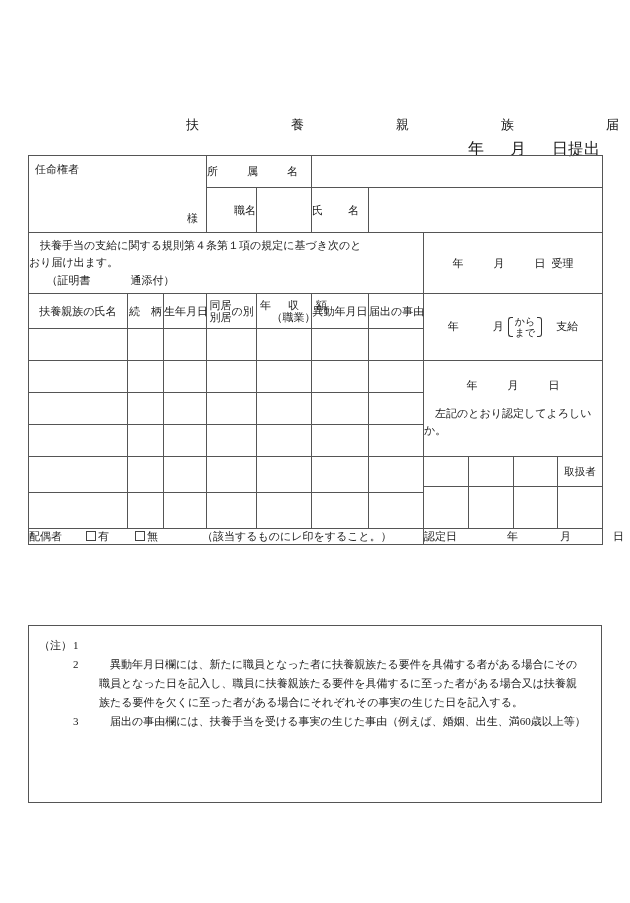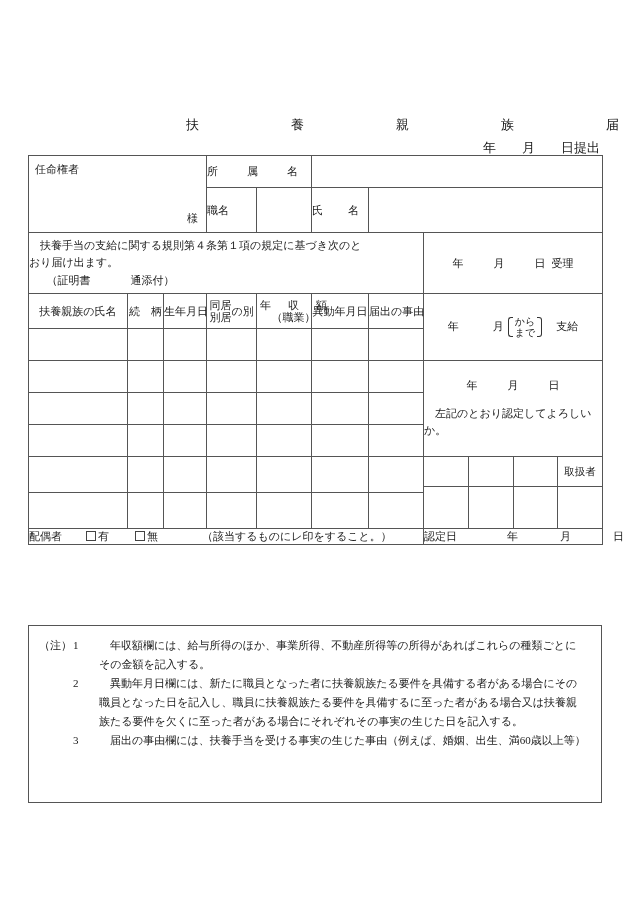--- a/index.html
+++ b/index.html
@@ -42,21 +42,21 @@
     font-size: 13px;
     letter-spacing: 22px;
     white-space: nowrap;
   }
 
   
   .submit-date {
     position: absolute;
     right: 30px;
     top: 139px;
-    font-size: 13px;
+    font-size: 16px;
     white-space: nowrap;
   }
   .submit-date .sp1 { display:inline-block; width: 26px; }
   .submit-date .sp2 { display:inline-block; width: 26px; }
 
   
   .main-table {
     position: absolute;
     left: 28px;
     top: 155px;
@@ -90,21 +90,21 @@
   .lbl-spaced-3 {
     letter-spacing: 9px;
     padding-left: 8px;
     white-space: nowrap;
   }
   .lbl-spaced-2 {
     letter-spacing: 7px;
     padding-left: 7px;
     white-space: nowrap;
   }
-  .lbl-plain { padding-left: 4px; white-space: nowrap; }
+  .lbl-plain { padding-left: 4px; white-space: nowrap; text-align: right; }
 
   
   .declaration {
     height: 60px;
     line-height: 1.55;
     padding: 5px 8px 5px 6px;
   }
   .declaration .l1 { text-indent: 1em; }
   .declaration .l3 { text-indent: 1.6em; }
   .declaration .gap { display:inline-block; width: 40px; }
@@ -425,24 +425,20 @@
       </td>
     </tr>
   </tbody>
     </table>
 
   <div class="notes-box">
 
     <div class="note-row">
       <div class="note-marker">（注）</div>
       <div class="note-num">1</div>
-      <div class="note-body">
-        <p class="ind">年収額欄には、給与所得のほか、事業所得、不動産所得等の所得があればこれらの種類ごとに</p>
-        <p>その金額を記入する。</p>
-      </div>
     </div>
 
     <div class="note-row">
       <div class="note-marker"></div>
       <div class="note-num">2</div>
       <div class="note-body">
         <p class="ind">異動年月日欄には、新たに職員となった者に扶養親族たる要件を具備する者がある場合にその</p>
         <p>職員となった日を記入し、職員に扶養親族たる要件を具備するに至った者がある場合又は扶養親</p>
         <p>族たる要件を欠くに至った者がある場合にそれぞれその事実の生じた日を記入する。</p>
       </div>

